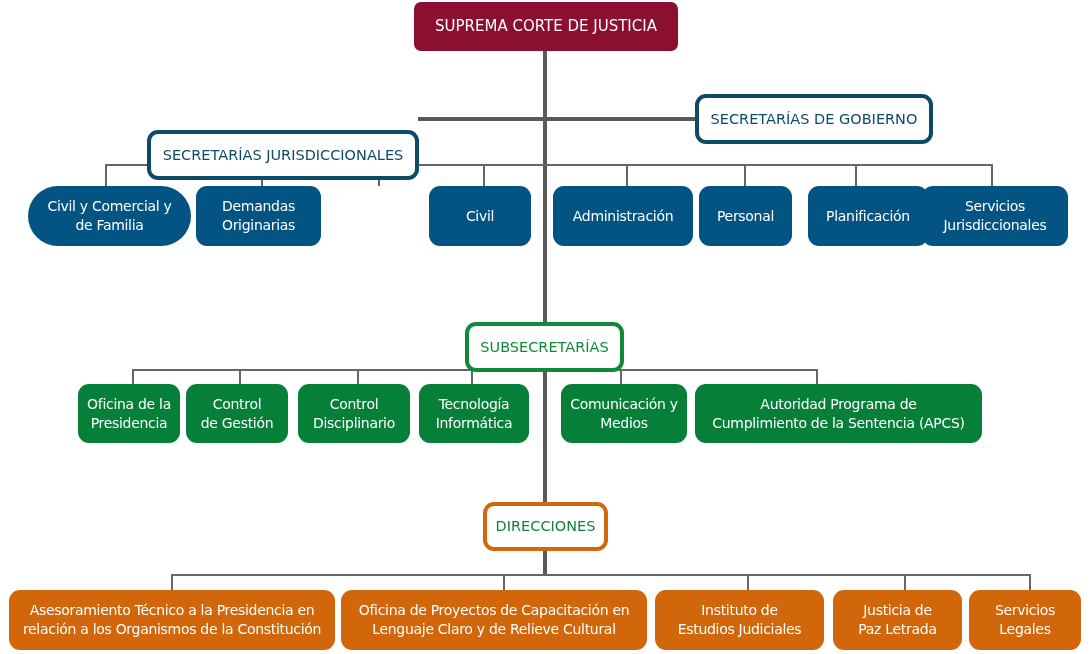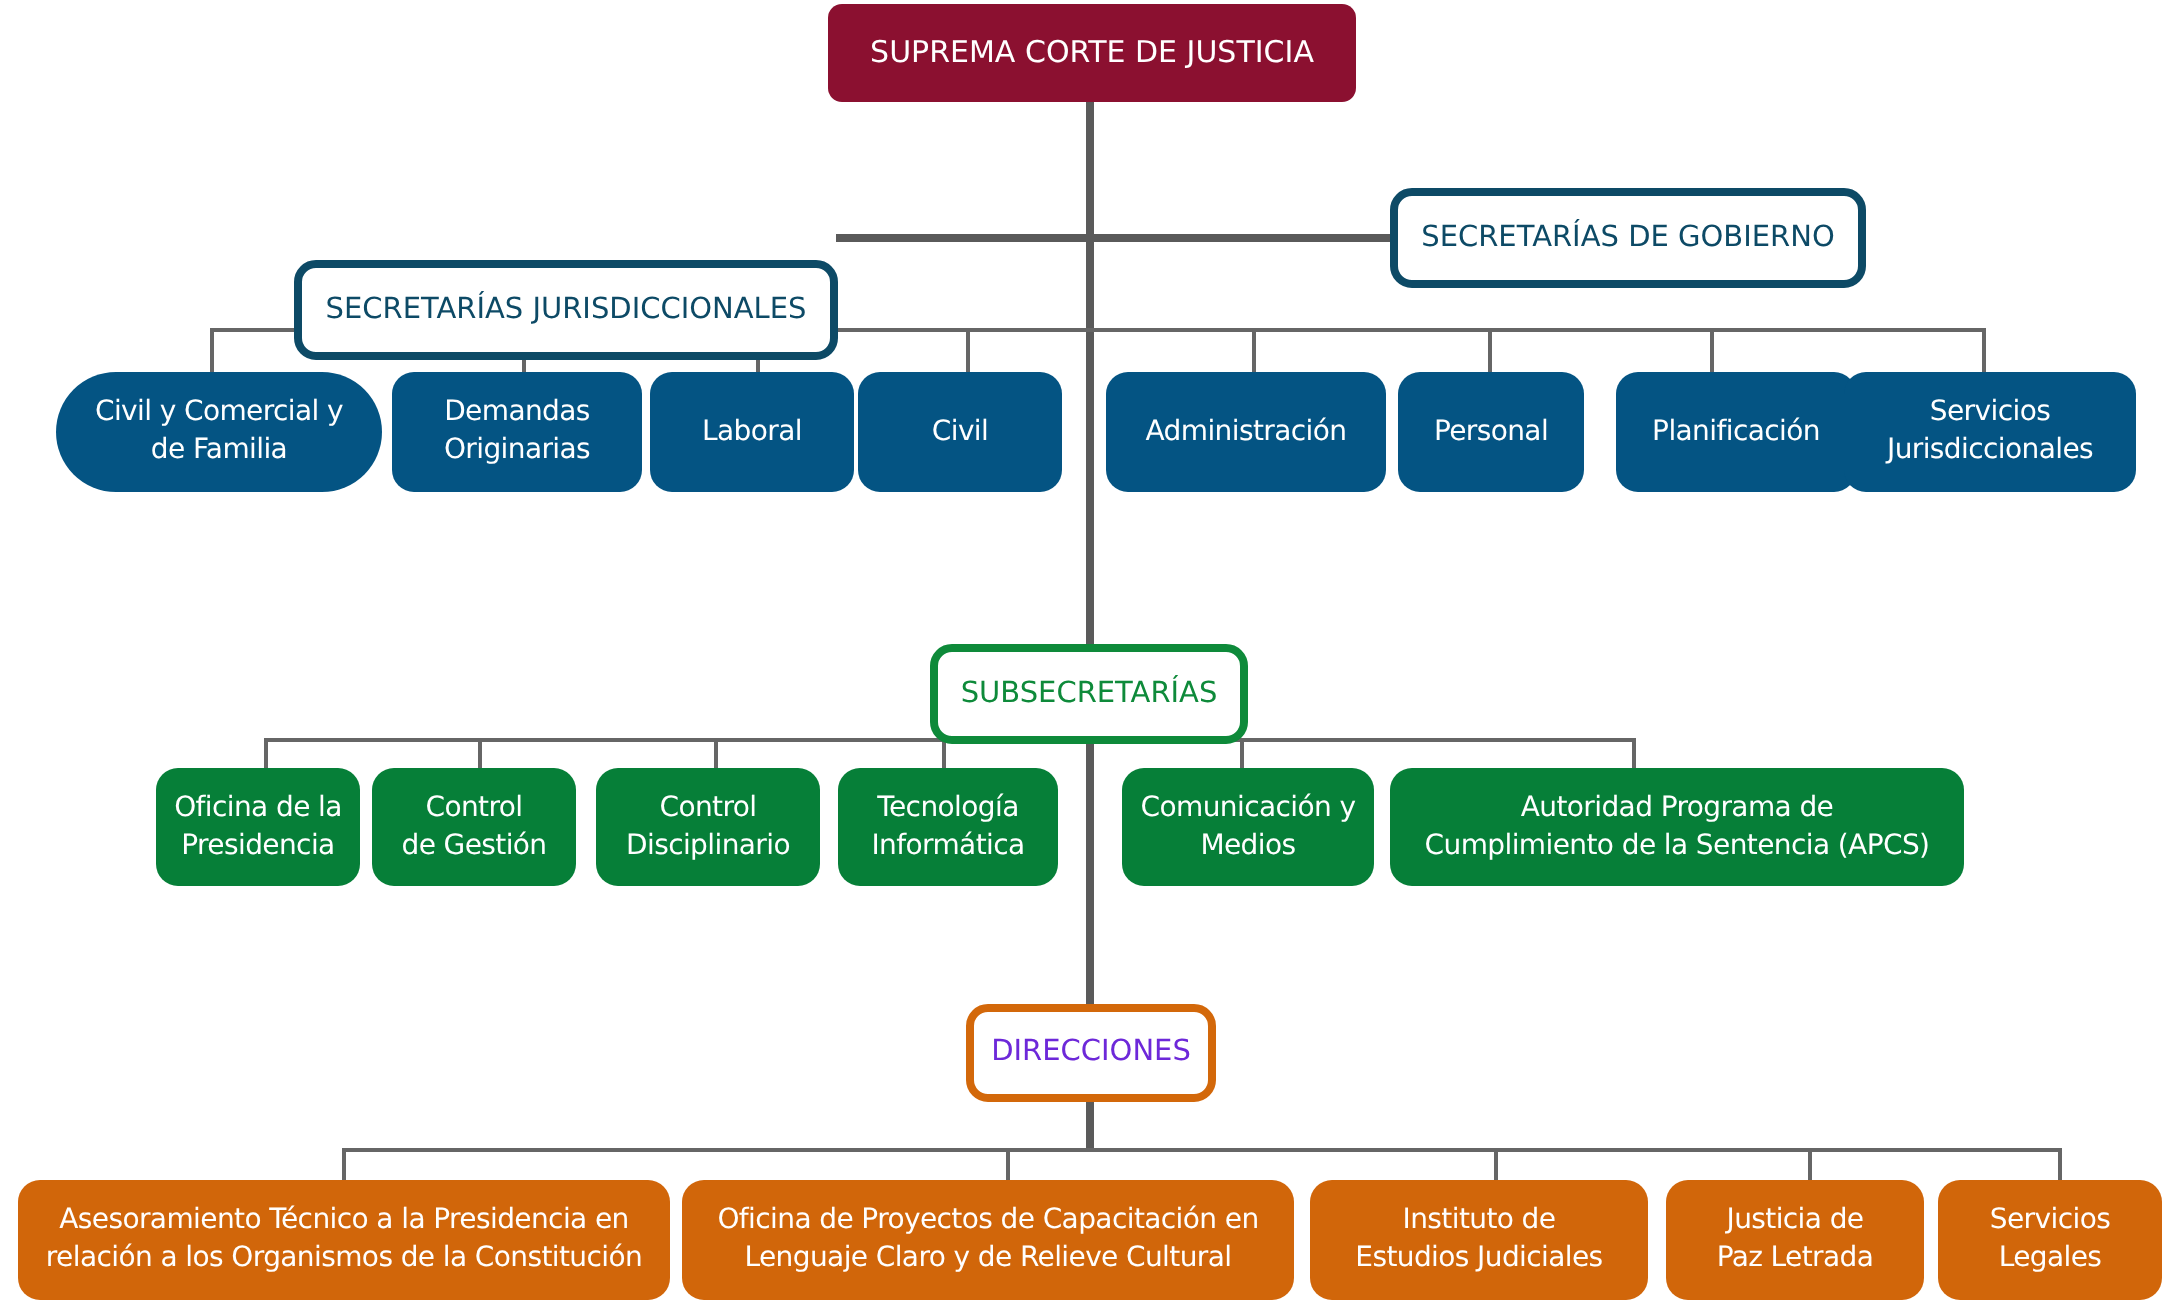--- a/index.html
+++ b/index.html
@@ -7,21 +7,21 @@
          font-family: "DejaVu Sans", "Liberation Sans", sans-serif; }
   .stage { position: absolute; left: 0; top: 0; width: 1091px; height: 654px; }
   .line { position: absolute; background: #666666; }
   .trunk { background: #5a5a5a; }
   .node { position: absolute; box-sizing: border-box; display: flex; align-items: center;
           justify-content: center; text-align: center; color: #ffffff; border-radius: 11px;
           font-size: 14px; line-height: 19px; letter-spacing: -0.3px; padding: 0 4px; }
   .node.top { background: #8b1030; border-radius: 7px; font-size: 15px; letter-spacing: 0; }
   .node.head { background: #ffffff; border: 4px solid #0d4a66; color: #0d4a66; font-size: 14.5px; letter-spacing: 0; }
   .node.head.green { border-color: #0e8a3a; color: #0e8a3a; }
-  .node.head.orange { border-color: #d3680a; color: #6d28d9; }
+  .node.head.orange { border-color: #d3680a; color: #15803d; }
   .node.blue { background: #045483; }
   .node.green { background: #067f38; }
   .node.orange { background: #d1660a; }
   .node.head.green, .node.head.orange { background: #ffffff; }
   .node span { white-space: pre-line; }
 </style>
 </head>
 <body>
 
 <div class="stage">
@@ -66,23 +66,20 @@
     <span>SECRETARÍAS DE GOBIERNO</span>
   </div>
 
   <div class="node blue" style="left:28px; top:186px; width:163px; height:60px;border-radius:30px;">
     <span>Civil y Comercial y
 de Familia</span>
   </div>
   <div class="node blue" style="left:196px; top:186px; width:125px; height:60px;">
     <span>Demandas
 Originarias</span>
-  </div>
-  <div class="node blue" style="left:325px; top:186px; width:102px; height:60px;">
-    <span>Laboral</span>
   </div>
   <div class="node blue" style="left:429px; top:186px; width:102px; height:60px;">
     <span>Civil</span>
   </div>
 
   <div class="node blue" style="left:553px; top:186px; width:140px; height:60px;">
     <span>Administración</span>
   </div>
   <div class="node blue" style="left:699px; top:186px; width:93px; height:60px;">
     <span>Personal</span>

